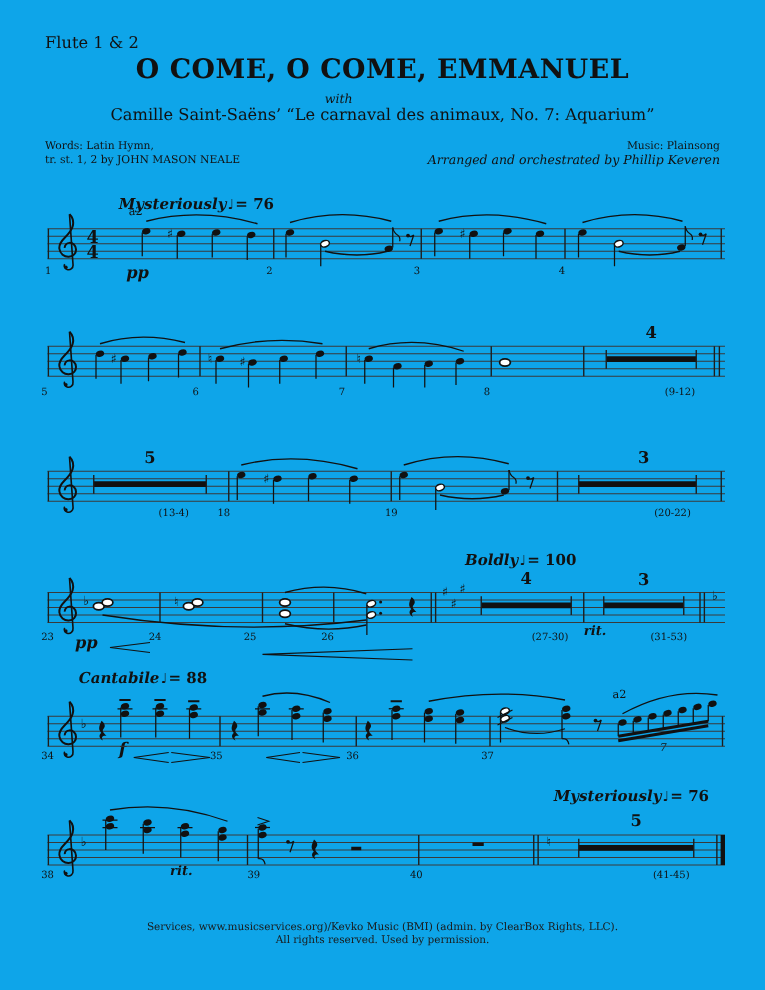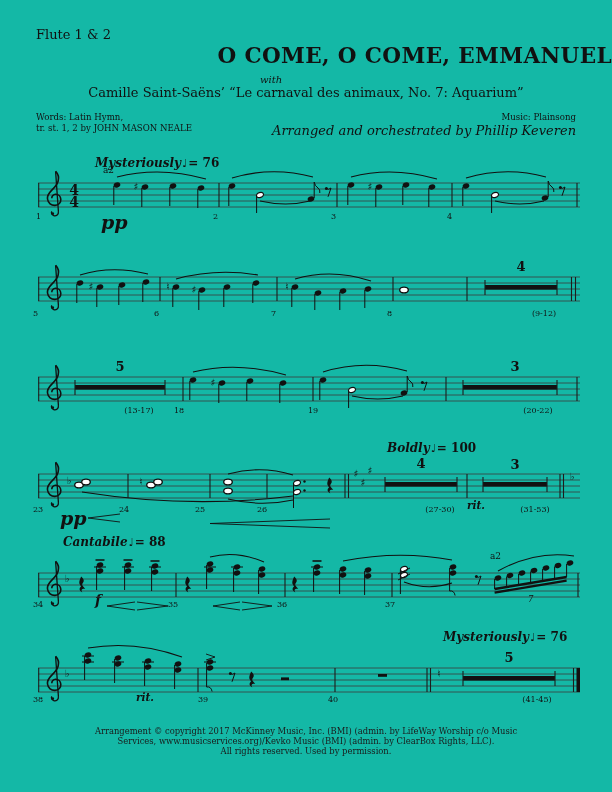--- a/index.html
+++ b/index.html
@@ -1,30 +1,30 @@
 <!DOCTYPE html>
 <html><head>
 <meta charset="utf-8">
 <style>
   html,body{margin:0;padding:0;background:#e8e8e8;}
-  .page{position:relative;width:612px;height:792px;background:#14b8a6;margin:0 auto;
+  .page{position:relative;width:612px;height:792px;background:#0ea5e9;margin:0 auto;
         font-family:"DejaVu Serif",serif;color:#111;overflow:hidden;}
   .abs{position:absolute;white-space:nowrap;}
   .ctr{transform:translateX(-50%);}
   .rgt{transform:translateX(-100%);}
   .inst{font-size:13px;}
-  .title{font-size:21.5px;font-weight:bold;letter-spacing:.4px;width:612px;text-align:right;}
+  .title{font-size:21.5px;font-weight:bold;letter-spacing:.4px;width:612px;text-align:center;}
   .with{font-size:10px;font-style:italic;width:542px;text-align:center;}
   .sub{font-size:13px;width:612px;text-align:center;}
   .credit{font-size:8.6px;}
-  .crediti{font-size:13px;font-style:italic;}
+  .crediti{font-size:10px;font-style:italic;}
   .tempo{font-size:12px;font-weight:bold;font-style:italic;}
   .tnote{font-family:"DejaVu Sans",sans-serif;font-style:normal;font-weight:normal;font-size:11px;padding:0 1px;}
   .teq{font-style:normal;margin-top:40px;}
-  .dyn{font-size:19px;font-weight:bold;font-style:italic;text-align:right;}
+  .dyn{font-size:13px;font-weight:bold;font-style:italic;text-align:right;}
   .dynf{font-size:14px;font-weight:bold;font-style:italic;}
   .rit{font-size:10.5px;font-weight:bold;font-style:italic;text-align:right;}
   .a2{font-size:9px;}
   .mnum{font-size:8px;}
   .mrnum{font-size:13px;font-weight:bold;}
   .range{font-size:8px;padding-left:46px;}
   .tup{font-size:8.5px;font-style:italic;}
   .foot{font-size:8.4px;width:612px;text-align:center;color:#1a1a1a;}
   
   .sl{stroke:#3a3a3a;stroke-width:.8;}
@@ -79,21 +79,21 @@
   <div class="abs sub" style="left:0;top:85px">Camille Saint-Saëns’ “Le carnaval des animaux, No. 7: Aquarium”</div>
   <div class="abs credit" style="left:36px;top:112px">Words: Latin Hymn,</div>
   <div class="abs credit" style="left:36px;top:123px">tr. st. 1, 2 by JOHN MASON NEALE</div>
   <div class="abs credit rgt" style="left:576px;top:112px">Music: Plainsong</div>
   <div class="abs crediti rgt" style="left:576px;top:123px">Arranged and orchestrated by Phillip Keveren</div>
 
   
   <span class="abs tempo" style="left:95px;top:156px">
     <span>Mysteriously</span><span class="tnote">♩</span><span class="teq">= 76</span>
   </span>
-  <span class="abs tempo" style="left:387px;top:441px">
+  <span class="abs tempo" style="left:372px;top:441px">
     <span>Boldly</span><span class="tnote">♩</span><span class="teq">= 100</span>
   </span>
   <span class="abs tempo" style="left:63px;top:535px">
     <span>Cantabile</span><span class="tnote">♩</span><span class="teq">= 88</span>
   </span>
   <span class="abs tempo" style="left:443px;top:630px">
     <span>Mysteriously</span><span class="tnote">♩</span><span class="teq">= 76</span>
   </span>
 
   <span class="abs a2" style="left:103px;top:165px">a2</span>
@@ -125,21 +125,21 @@
   <span class="abs mnum" style="left:277px;top:600px">36</span>
   <span class="abs mnum" style="left:385px;top:600px">37</span>
   <span class="abs mnum" style="left:33px;top:695px">38</span>
   <span class="abs mnum" style="left:198px;top:695px">39</span>
   <span class="abs mnum" style="left:328px;top:695px">40</span>
 
   
   <span class="abs mrnum ctr" style="left:521px;top:259px">4</span>
   <span class="abs range ctr" style="left:521px;top:309px">(9-12)</span>
   <span class="abs mrnum ctr" style="left:120px;top:359px">5</span>
-  <span class="abs range ctr" style="left:116px;top:406px">(13-17)</span>
+  <span class="abs range ctr" style="left:116px;top:406px">(13-4)</span>
   <span class="abs mrnum ctr" style="left:515px;top:359px">3</span>
   <span class="abs range ctr" style="left:515px;top:406px">(20-22)</span>
   <span class="abs mrnum ctr" style="left:421px;top:456px">4</span>
   <span class="abs range ctr" style="left:417px;top:505px">(27-30)</span>
   <span class="abs mrnum ctr" style="left:515px;top:457px">3</span>
   <span class="abs range ctr" style="left:512px;top:505px">(31-53)</span>
   <span class="abs mrnum ctr" style="left:509px;top:650px">5</span>
   <span class="abs range ctr" style="left:514px;top:695px">(41-45)</span>
 
   
@@ -497,17 +497,16 @@
     <text class="acc" x="439" y="34">♮</text>
     <g>
       <rect class="mb" x="463" y="33" width="92" height="4.6"></rect>
       <path class="bl" d="M463,28V43 M555,28V43"></path>
     </g>
     <path class="bl" d="M573.5,25V49"></path>
     <rect class="mb" x="576.5" y="25" width="3.5" height="24"></rect>
   </svg>
 
   
-  <div class="abs foot" style="left:0;top:726px">Arrangement © copyright 2017 McKinney Music, Inc. (BMI) (admin. by LifeWay Worship c/o Music</div>
   <div class="abs foot" style="left:0;top:736px">Services, www.musicservices.org)/Kevko Music (BMI) (admin. by ClearBox Rights, LLC).</div>
   <div class="abs foot" style="left:0;top:746px">All rights reserved. Used by permission.</div>
 
 </div>
 
 </body></html>

